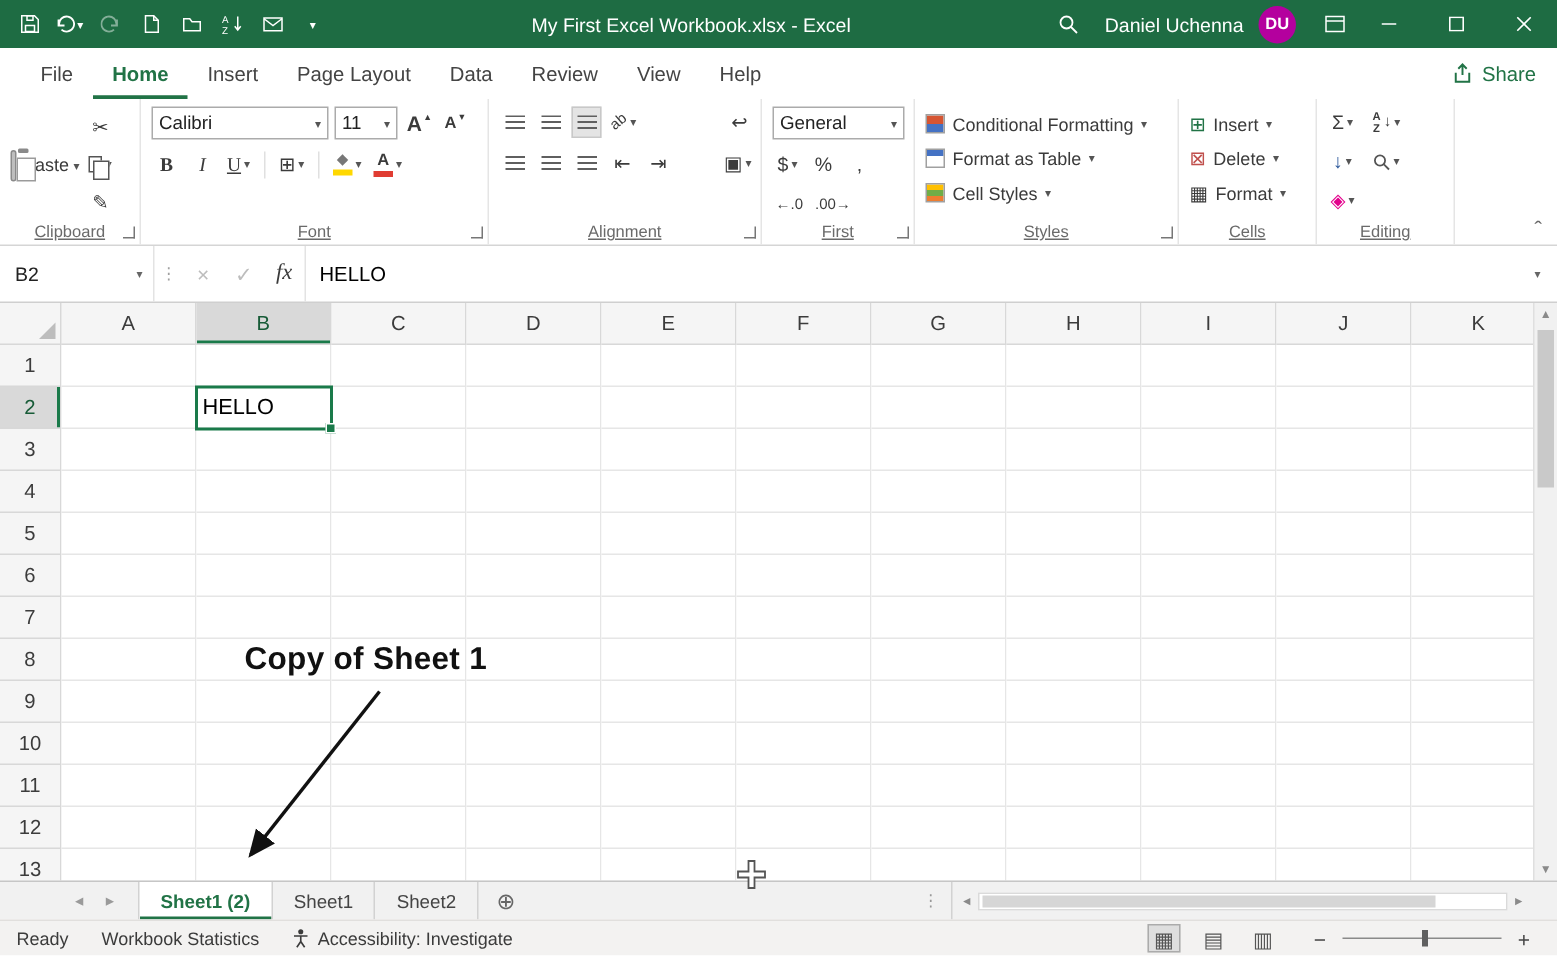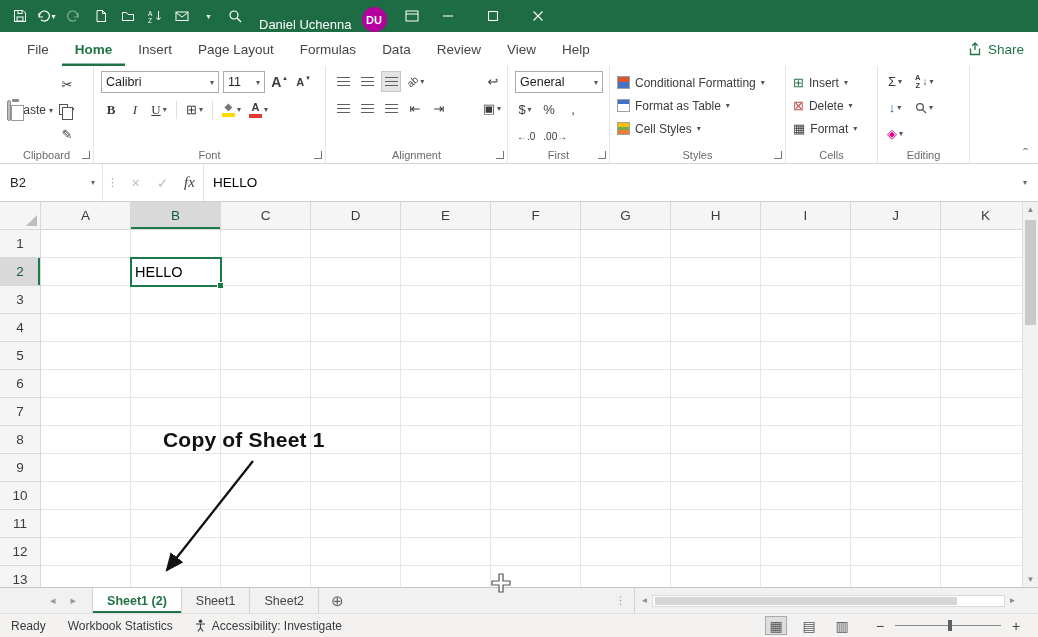--- a/index.html
+++ b/index.html
@@ -7,36 +7,36 @@
   body{position:relative;overflow:hidden;background:#fff;font-family:"Liberation Sans",sans-serif;font-size:13px;color:#333;}
   :root{--green:#217346;--tbgreen:#1E6C43;--sel:#1A7A4A;--line:#D5D5D5;}
 
   
   .titlebar{position:absolute;top:0;left:0;right:0;height:32px;background:var(--tbgreen);display:flex;align-items:center;color:#fff;z-index:10;}
   .qat{display:flex;align-items:center;padding-left:6px;}
   .qbtn{width:27px;height:32px;display:flex;align-items:center;justify-content:center;gap:1px;}
   .qbtn .chev-w{font-size:8px;color:#fff;}
   .qbtn.dim svg{opacity:.45;}
   .tb-title{flex:1;text-align:center;font-size:13px;white-space:nowrap;color:#fff;}
-  .tb-right{display:flex;align-items:flex-end;height:32px;}
+  .tb-right{display:flex;align-items:center;height:32px;}
   .tb-user{font-size:13px;margin:0 10px;white-space:nowrap;}
   .avatar{width:25px;height:25px;border-radius:50%;background:#B4009E;display:flex;align-items:center;justify-content:center;font-size:11px;font-weight:bold;margin-right:12px;color:#fff;}
   .winbtn{width:45px;height:32px;display:flex;align-items:center;justify-content:center;}
 
   
   .tabrow{position:absolute;top:32px;left:0;right:0;height:34px;background:#fff;display:flex;align-items:stretch;z-index:9;}
   .tabstrip{display:flex;align-items:stretch;padding-left:14px;}
   .rtab{padding:0 13px;display:flex;align-items:center;font-size:13.5px;color:#444;cursor:default;}
   .rtab.active{color:var(--green);box-shadow:inset 0 -2.5px 0 var(--green);font-weight:bold;}
   .share-btn{margin-left:auto;margin-right:14px;display:flex;align-items:center;gap:6px;color:var(--green);font-size:13.5px;}
 
   
   .ribbon{position:absolute;top:66px;left:0;right:0;height:98px;background:#fff;border-bottom:1px solid var(--line);display:flex;z-index:8;}
   .rgroup{position:relative;border-right:1px solid #E5E5E5;padding:5px 4px 18px 7px;}
-  .rg-label{position:absolute;bottom:2px;left:0;right:0;text-align:center;font-size:11px;color:#6a6a6a;}
+  .rg-label{position:absolute;bottom:2px;left:0;right:0;text-align:center;font-size:11px;color:#6a6a6a;text-decoration:underline;}
   .launcher{position:absolute;right:3px;bottom:4px;width:8px;height:8px;border-right:1.4px solid #767676;border-bottom:1.4px solid #767676;}
   .rrow{display:flex;align-items:center;gap:4px;margin-bottom:6px;}
   .rbtn{display:inline-flex;align-items:center;justify-content:center;gap:2px;min-width:20px;height:21px;font-size:13px;color:#3b3b3b;background:none;border:none;padding:0 2px;font-family:inherit;}
   .rbtn.pressed{background:#E4E4E4;border:1px solid #C8C8C8;}
   .chev{font-size:8px;color:#555;}
   .gly{font-size:13px;line-height:1;}
   .combo{display:flex;align-items:center;height:22px;border:1px solid #ABABAB;background:#fff;padding:0 4px;font-size:12.5px;color:#222;}
   .combo-chev{margin-left:auto;font-size:8px;color:#555;padding-left:4px;}
   
   .clip-inner{display:flex;gap:4px;}
@@ -179,20 +179,21 @@
     <span class="qbtn">
         <svg width="14" height="12" viewBox="0 0 14 12">
           <rect x="1" y="2" width="12" height="8.5" fill="none" stroke="#fff" stroke-width="1"></rect>
           <path d="M1 2.5 L7 7 L13 2.5" fill="none" stroke="#fff" stroke-width="1"></path>
         </svg>
       </span>
     <span class="qbtn">
         <span class="chev-w">▾</span>
       </span>
   </div>
+  <div class="tb-title">My First Excel Workbook.xlsx  -  Excel</div>
   <div class="tb-right">
     <span class="qbtn">
         <svg width="15" height="15" viewBox="0 0 15 15">
           <circle cx="6" cy="6" r="4" fill="none" stroke="#fff" stroke-width="1.2"></circle>
           <line x1="9" y1="9" x2="13" y2="13" stroke="#fff" stroke-width="1.2"></line>
         </svg>
       </span>
     <span class="tb-user">Daniel Uchenna</span>
     <span class="avatar">DU</span>
     <span class="qbtn">
@@ -218,21 +219,20 @@
       </span>
   </div>
 </div>
 
 <div class="tabrow">
   <div class="tabstrip">
       <div class="rtab">File</div>
       <div class="rtab active">Home</div>
       <div class="rtab">Insert</div>
       <div class="rtab">Page Layout</div>
-      <div class="rtab">Formulas</div>
       <div class="rtab">Data</div>
       <div class="rtab">Review</div>
       <div class="rtab">View</div>
       <div class="rtab">Help</div>
     </div>
   <span class="share-btn">
     <svg width="14" height="14" viewBox="0 0 14 14">
         <path d="M7 1 v7 M4.2 3.8 L7 1 l2.8 2.8" fill="none" stroke="#217346" stroke-width="1.3"></path>
         <path d="M2.5 6.5 v6 h9 v-6" fill="none" stroke="#217346" stroke-width="1.3"></path>
       </svg>

